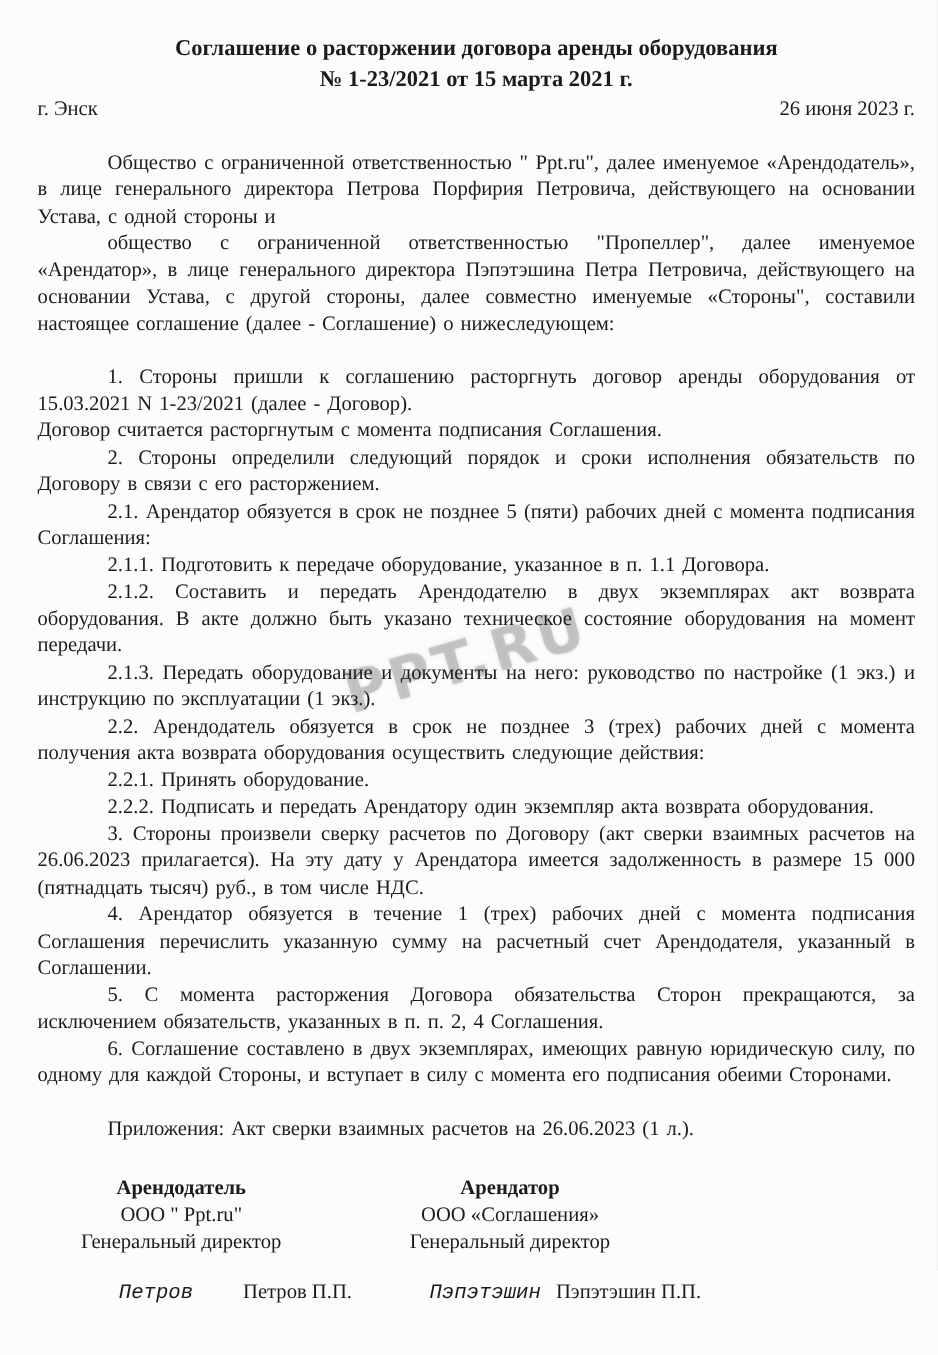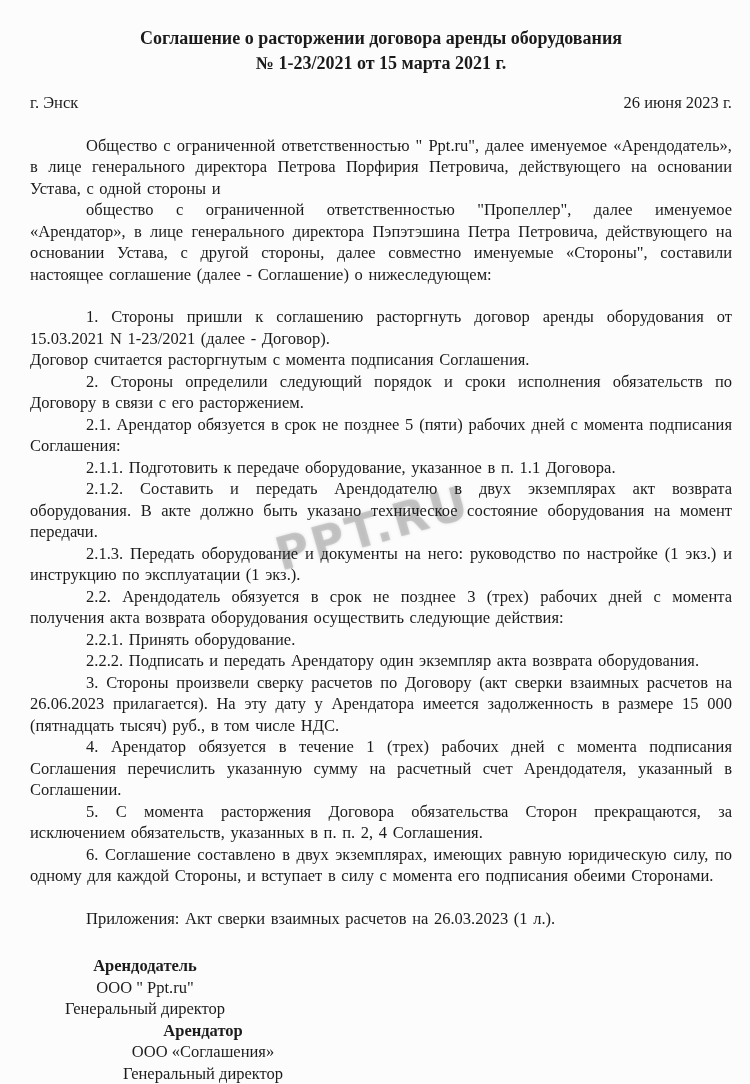--- a/index.html
+++ b/index.html
@@ -22,21 +22,20 @@
   }
   .doc-title {
     text-align: center;
     font-weight: bold;
     font-size: 18px;
     line-height: 25px;
   }
   .city-date {
     display: flex;
     justify-content: space-between;
-    margin-top: 16px;
     align-items: center;
   }
   .para {
     margin: 0;
     text-align: justify;
     word-spacing: 1.5px;
   }
   .indent { text-indent: 56px; }
   .gap-top { margin-top: 21px; }
   .watermark {
@@ -52,21 +51,21 @@
     transform: rotate(-16deg);
     font-family: "DejaVu Sans", sans-serif;
     font-weight: bold;
     font-size: 46px;
     letter-spacing: 3px;
     color: rgba(145, 145, 145, 0.38);
     text-shadow: 0 0 3px rgba(145, 145, 145, 0.28);
     pointer-events: none;
     user-select: none;
   }
-  .sig-cols { display: flex; margin-top: 26px; flex-direction: column; }
+  .sig-cols { display: flex; margin-top: 26px; }
   .sig-col { text-align: center; }
   .sig-col-left  { width: 180px; margin-left: 25px; }
   .sig-col-right { width: 190px; margin-left: 78px; }
   .sig-role { font-weight: bold; }
   .sig-row { display: flex; align-items: baseline; margin-top: 18px; }
   .sig-script { font-style: italic; font-family: Liberation Mono, monospace; }
   .m-script-left  { margin-left: 65px; }
   .m-name-left    { margin-left: 40px; }
   .m-script-right { margin-left: 62px; }
   .m-name-right   { margin-left: 12px; }
@@ -101,21 +100,21 @@
     <p class="para indent">2.1.2. Составить и передать Арендодателю в двух экземплярах акт возврата оборудования. В акте должно быть указано техническое состояние оборудования на момент передачи.</p>
     <p class="para indent">2.1.3. Передать оборудование и документы на него: руководство по настройке (1 экз.) и инструкцию по эксплуатации (1 экз.).</p>
     <p class="para indent">2.2. Арендодатель обязуется в срок не позднее 3 (трех) рабочих дней с момента получения акта возврата оборудования осуществить следующие действия:</p>
     <p class="para indent">2.2.1. Принять оборудование.</p>
     <p class="para indent">2.2.2. Подписать и передать Арендатору один экземпляр акта возврата оборудования.</p>
     <p class="para indent">3. Стороны произвели сверку расчетов по Договору (акт сверки взаимных расчетов на 26.06.2023 прилагается). На эту дату у Арендатора имеется задолженность в размере 15 000 (пятнадцать тысяч) руб., в том числе НДС.</p>
     <p class="para indent">4. Арендатор обязуется в течение 1 (трех) рабочих дней с момента подписания Соглашения перечислить указанную сумму на расчетный счет Арендодателя, указанный в Соглашении.</p>
     <p class="para indent">5. С момента расторжения Договора обязательства Сторон прекращаются, за исключением обязательств, указанных в п. п. 2, 4 Соглашения.</p>
     <p class="para indent">6. Соглашение составлено в двух экземплярах, имеющих равную юридическую силу, по одному для каждой Стороны, и вступает в силу с момента его подписания обеими Сторонами.</p>
 
-    <p class="para indent gap-top">Приложения: Акт сверки взаимных расчетов на 26.03.2023 (1 л.).</p>
+    <p class="para indent gap-top">Приложения: Акт сверки взаимных расчетов на 26.06.2023 (1 л.).</p>
 
     <div class="sig-cols">
       <div class="sig-col sig-col-left">
         <div class="sig-role">Арендодатель</div>
         <div>ООО " Ppt.ru"</div>
         <div>Генеральный директор</div>
       </div>
       <div class="sig-col sig-col-right">
         <div class="sig-role">Арендатор</div>
         <div>ООО «Соглашения»</div>

